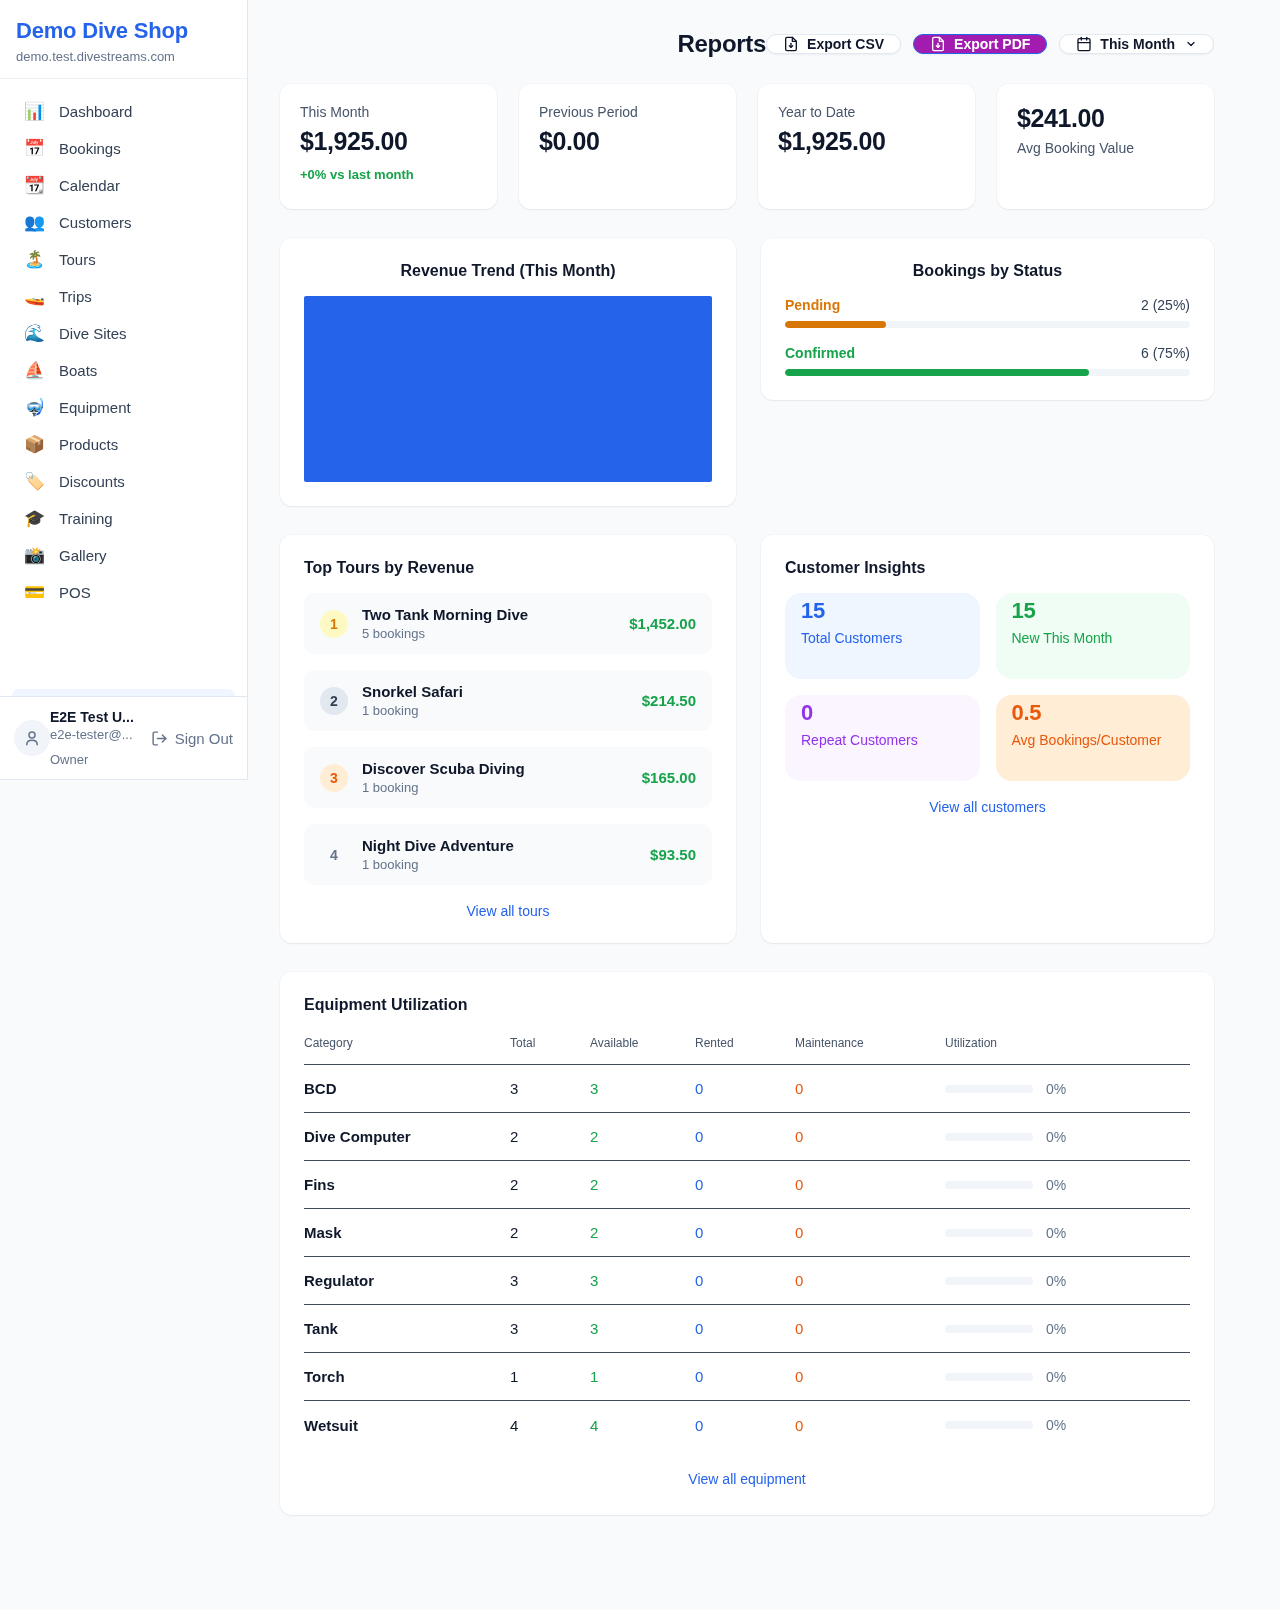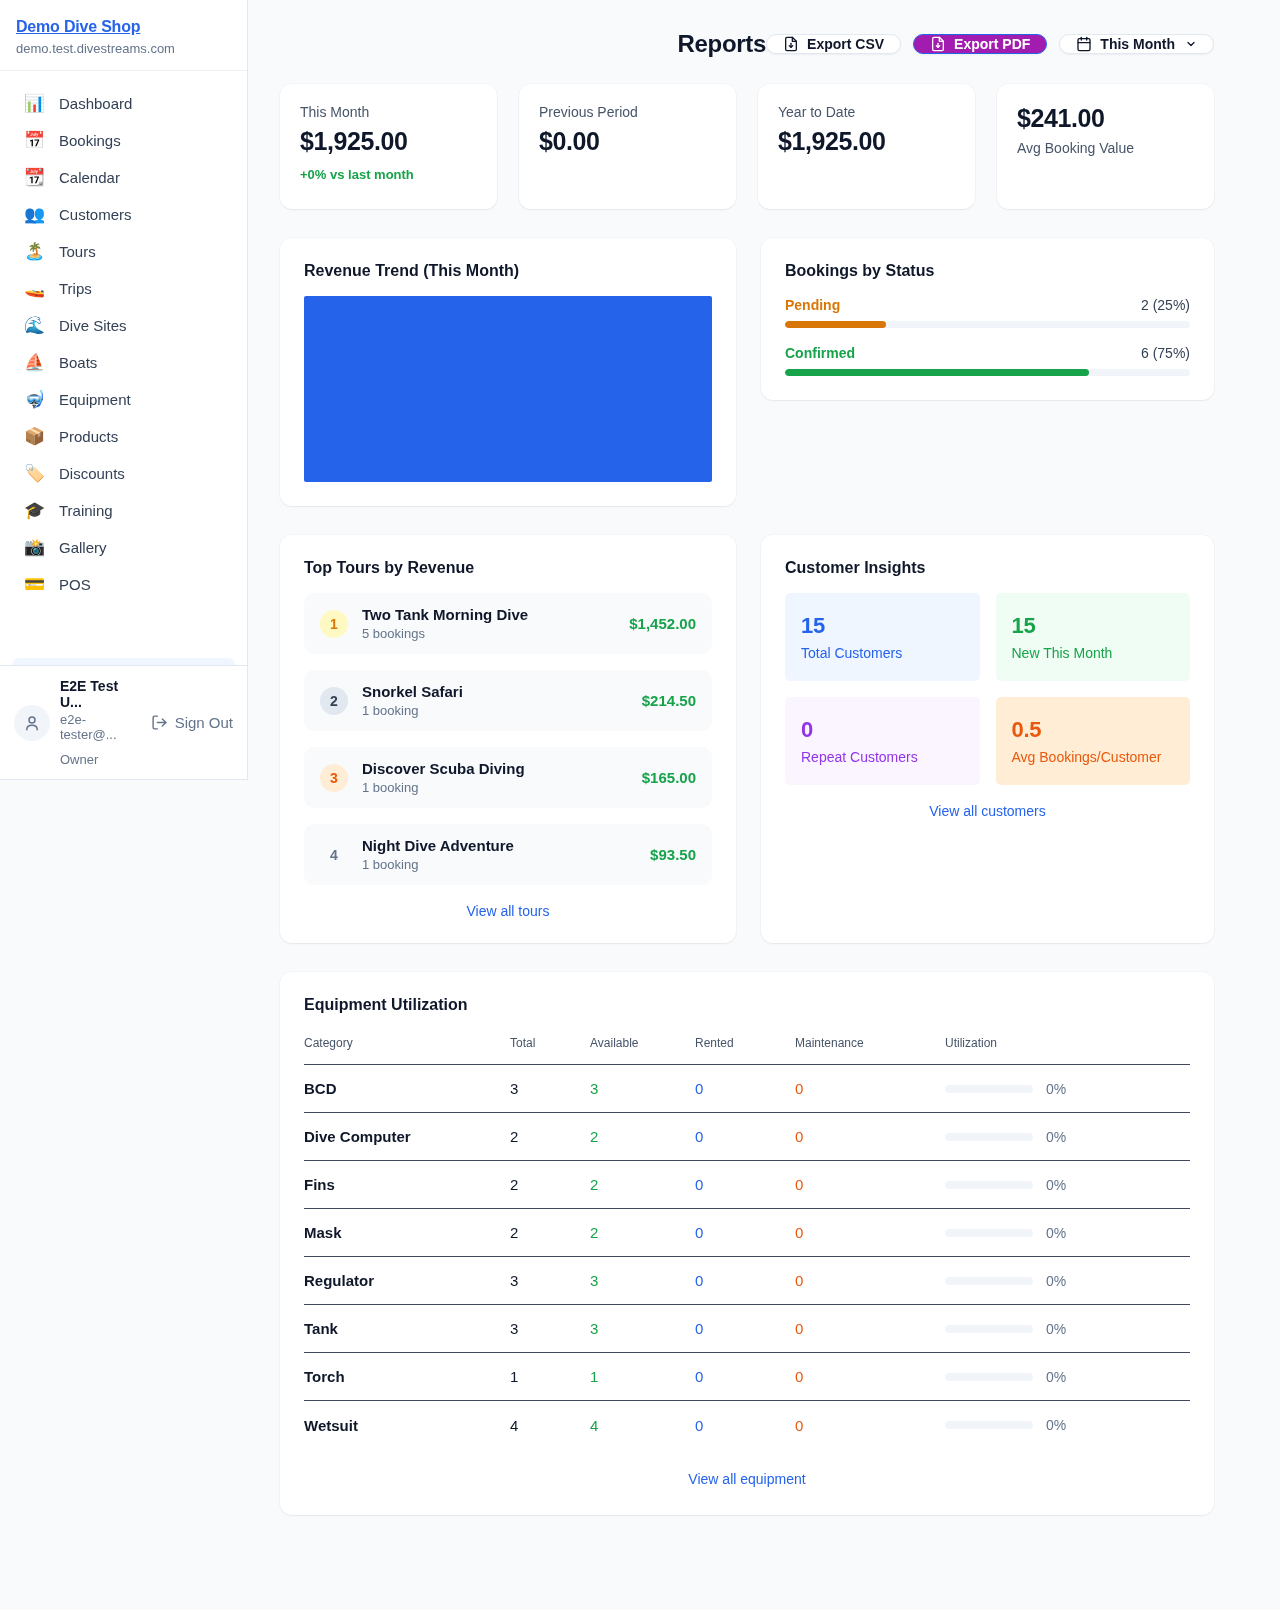--- a/index.html
+++ b/index.html
@@ -12,33 +12,33 @@
   }
   .app { display:flex; align-items:flex-start; }
 
   
   .sidebar {
     width:248px; height:780px; background:#fff;
     border-right:1px solid #e2e8f0; border-bottom:1px solid #e2e8f0;
     display:flex; flex-direction:column; flex:none;
   }
   .sidebar-header { padding:18px 16px 14px; border-bottom:1px solid #eef1f5; }
-  .brand { color:#2563eb; font-size:16px; font-weight:800; letter-spacing:-0.2px;text-decoration:underline; }
+  .brand { color:#2563eb; font-size:22px; font-weight:800; letter-spacing:-0.2px; }
   .brand-domain { color:#64748b; font-size:13px; margin-top:5px; }
   .nav { flex:1; padding:14px 12px 0; overflow:hidden; display:flex; flex-direction:column; }
   .nav-item {
     display:flex; align-items:center; gap:13px;
     padding:10px 12px; border-radius:8px; cursor:pointer;
     color:#334155; font-size:15px;
   }
   .nav-icon { width:22px; font-size:17px; line-height:1; text-align:center; }
   .nav-sliver { height:7px; background:#eff6ff; border-radius:8px 8px 0 0; margin:4px 0 0; }
   .sidebar-footer {
     border-top:1px solid #e2e8f0; padding:12px 14px;
-    display:flex; align-items:center; gap:10px;
+    display:flex; align-items:center; 
   }
   .avatar {
     width:36px; height:36px; border-radius:50%; background:#f1f5f9;
     display:flex; align-items:center; justify-content:center; flex:none;
   }
   .user-block { flex:1; min-width:0; }
   .user-name { font-size:14px; font-weight:700; color:#0f172a; }
   .user-email { font-size:13px; color:#64748b; margin-top:2px; }
   .user-role { font-size:13px; color:#64748b; margin-top:10px; }
   .signout { display:flex; align-items:center; gap:7px; color:#64748b; font-size:15px; cursor:pointer; white-space:nowrap; }
@@ -69,21 +69,21 @@
   .stat-card { padding:20px; min-height:125px; display:flex; flex-direction:column; }
   .stat-label { font-size:14px; color:#475569; }
   .stat-value { font-size:25px; font-weight:800; color:#0f172a; margin-top:7px; letter-spacing:-0.4px; }
   .stat-delta { font-size:13px; color:#16a34a; font-weight:600; margin-top:11px; }
   .stat-delta:empty { display:none; }
   .stat-card.value-first { flex-direction:column-reverse; justify-content:flex-end; }
   .stat-card.value-first .stat-value { margin-top:0; }
   .stat-card.value-first .stat-label { margin-top:7px; }
 
   .grid2 { display:grid; grid-template-columns:456px 1fr; gap:25px; margin-bottom:29px; }
-  .grid2.top { align-items:start; }
+  .grid2.top { align-items:start;text-align:center; }
   .grid2.mid { align-items:stretch; }
   .pad { padding:24px; }
 
   
   .chart-block { margin-top:16px; height:186px; background:#2563eb; border-radius:2px; }
 
   
   .status-row { margin-top:17px; }
   .status-head { display:flex; justify-content:space-between; align-items:baseline; }
   .status-label { font-size:14px; font-weight:700; }
@@ -111,21 +111,21 @@
   .rank.rank-3 { background:#ffedd5; color:#ea580c; }
   .rank.rank-4 { background:transparent; color:#64748b; }
   .tour-info { flex:1; min-width:0; }
   .tour-name { font-size:15px; font-weight:600; color:#0f172a; }
   .tour-sub { font-size:13px; color:#64748b; margin-top:3px; }
   .tour-amount { font-size:15px; font-weight:700; color:#16a34a; white-space:nowrap; }
   .view-all { margin-top:18px; text-align:center; font-size:14px; color:#2563eb; cursor:pointer; }
 
   
   .tiles { margin-top:16px; display:grid; grid-template-columns:1fr 1fr; gap:16px; }
-  .tile { border-radius:5px; padding:20px 16px; min-height:86px; }
+  .tile { border-radius:16px; padding:5px 16px; min-height:86px; }
   .tile-value { font-size:22px; font-weight:800; letter-spacing:-0.3px; }
   .tile-label { font-size:14px; margin-top:6px; }
   .tile.t-blue   { background:#eff6ff; color:#2563eb; }
   .tile.t-green  { background:#f0fdf4; color:#16a34a; }
   .tile.t-purple { background:#faf5ff; color:#9333ea; }
   .tile.t-orange { background:#ffedd5; color:#ea580c; }
   .insights .view-all { }
 
   
   .equipment { padding:24px 24px 28px; }

